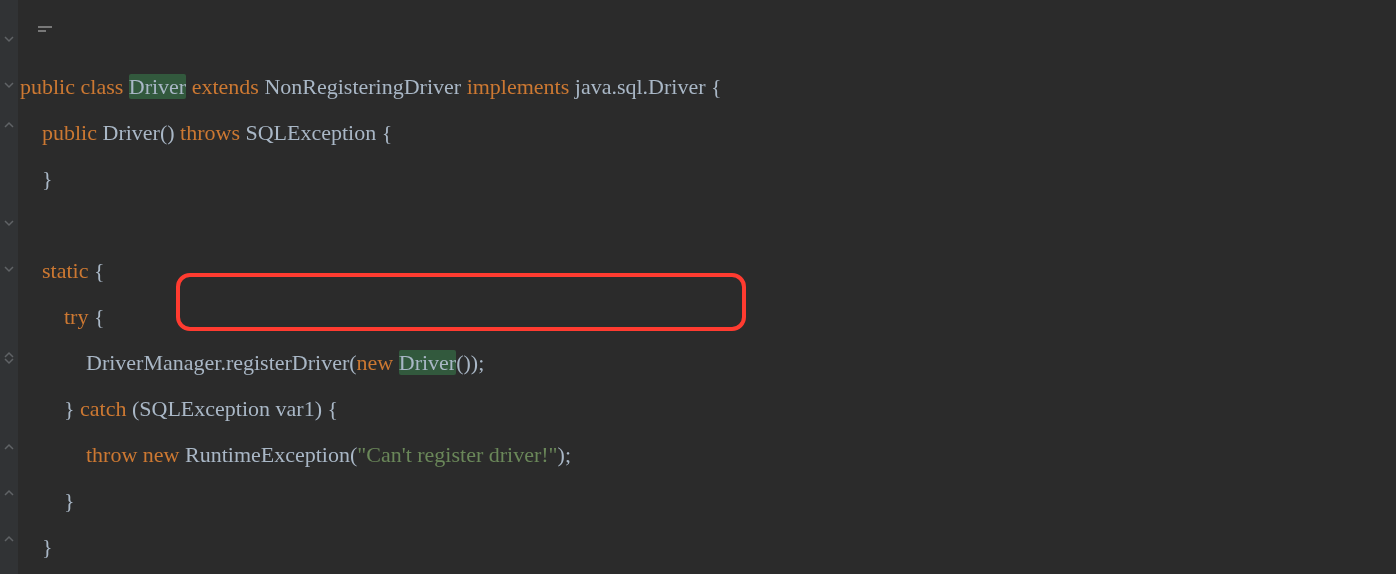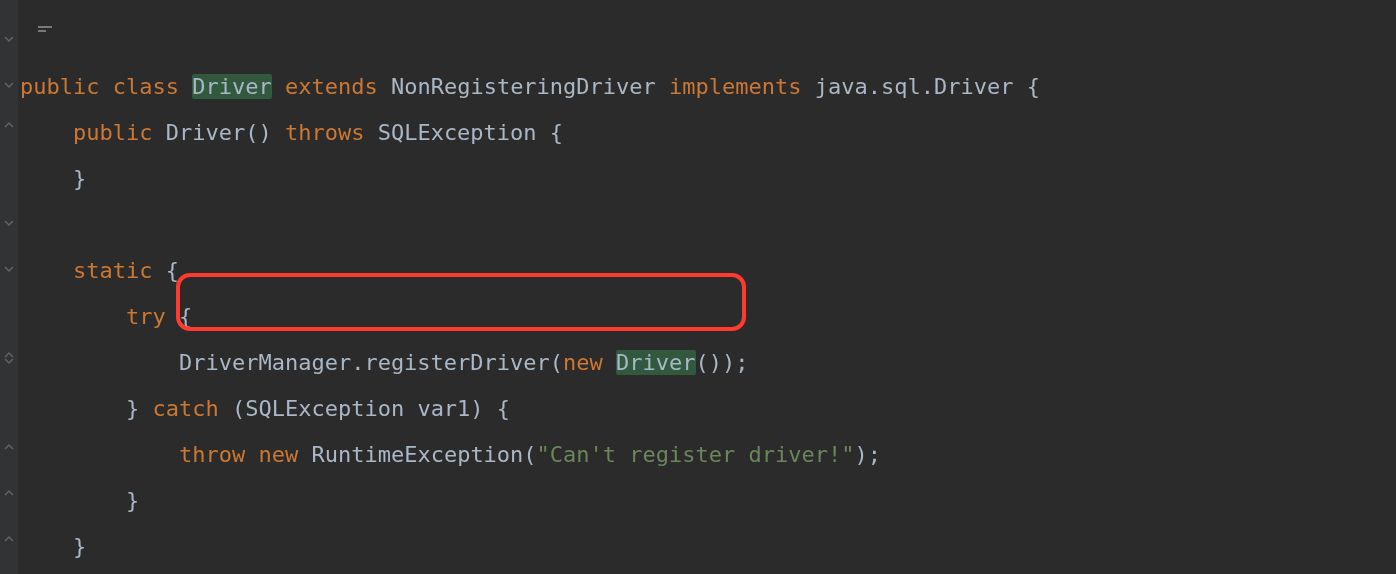--- a/index.html
+++ b/index.html
@@ -38,21 +38,21 @@
   }
   .kw { color: #cc7832; }
   .str { color: #6a8759; }
   .hl-bg { background: #32593d; border-radius: 2px; }
   .highlight-box {
     position: absolute;
     border: 4px solid #ff3b30;
     border-radius: 14px;
     pointer-events: none;
   }
-  .line { display: block; height: 46px; }
+  .line { display: block; height: 46px; font-family: Liberation Serif, serif; }
   .hint-icon {
     position: absolute;
     left: 38px;
     top: 2px;
     width: 14px;
     height: 6px;
     color: #787878;
   }
 </style>
 </head>

